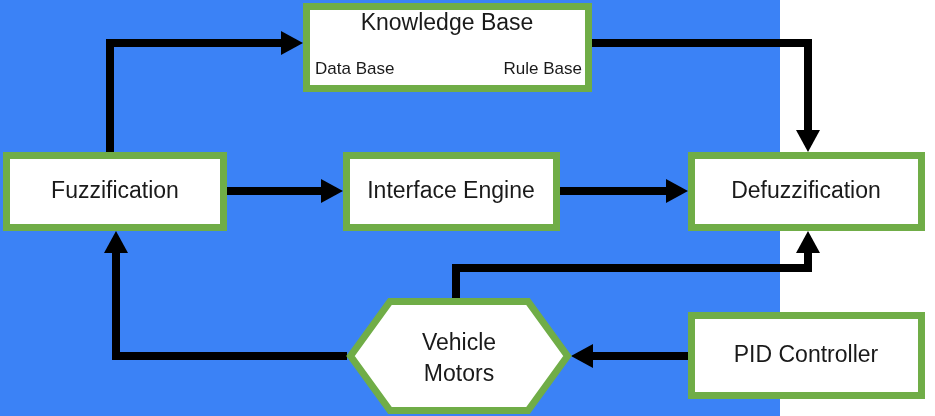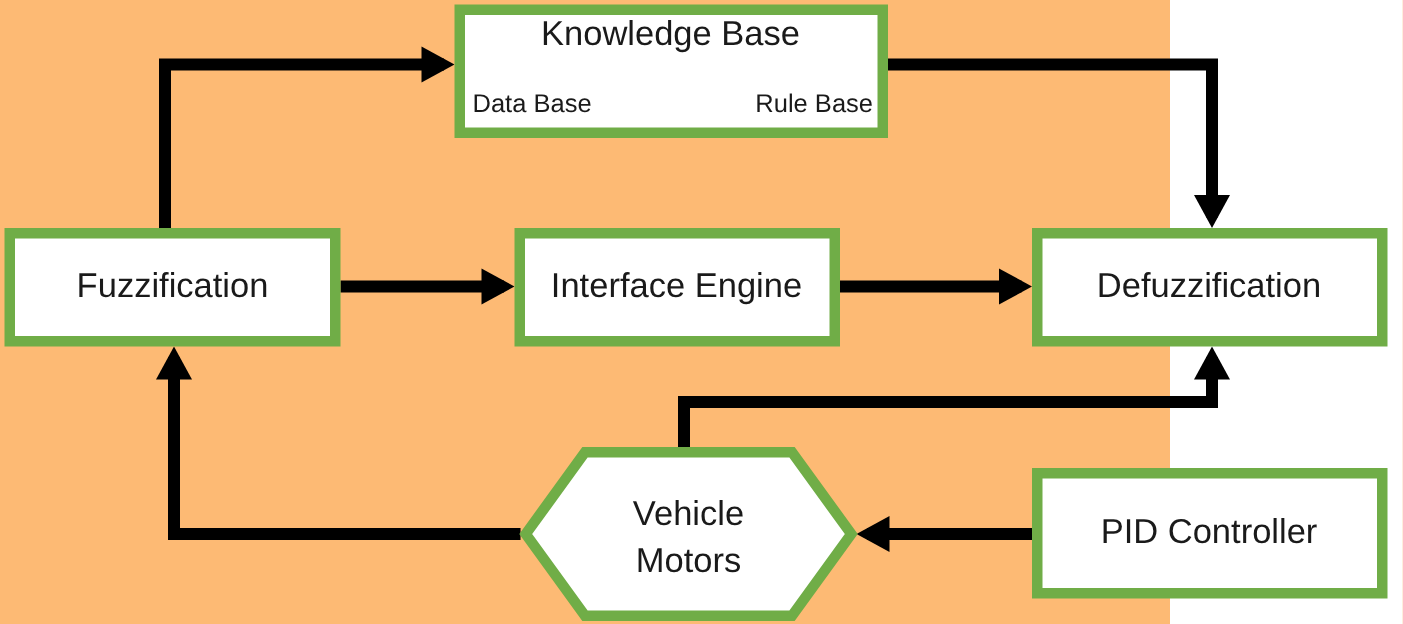--- a/index.html
+++ b/index.html
@@ -10,21 +10,21 @@
   body {
     width: 935px;
     height: 416px;
     font-family: "Liberation Sans", sans-serif;
     overflow: hidden;
   }
   #diagram-root {
     position: relative;
     width: 780px;
     height: 416px;
-    background: #fdba74;
+    background: #3b82f6;
   }
   svg.diagram {
     display: block;
     width: 935px;
     height: 416px;
   }
   .node-shape {
     fill: #ffffff;
     stroke: #70ad47;
     stroke-width: 7;

